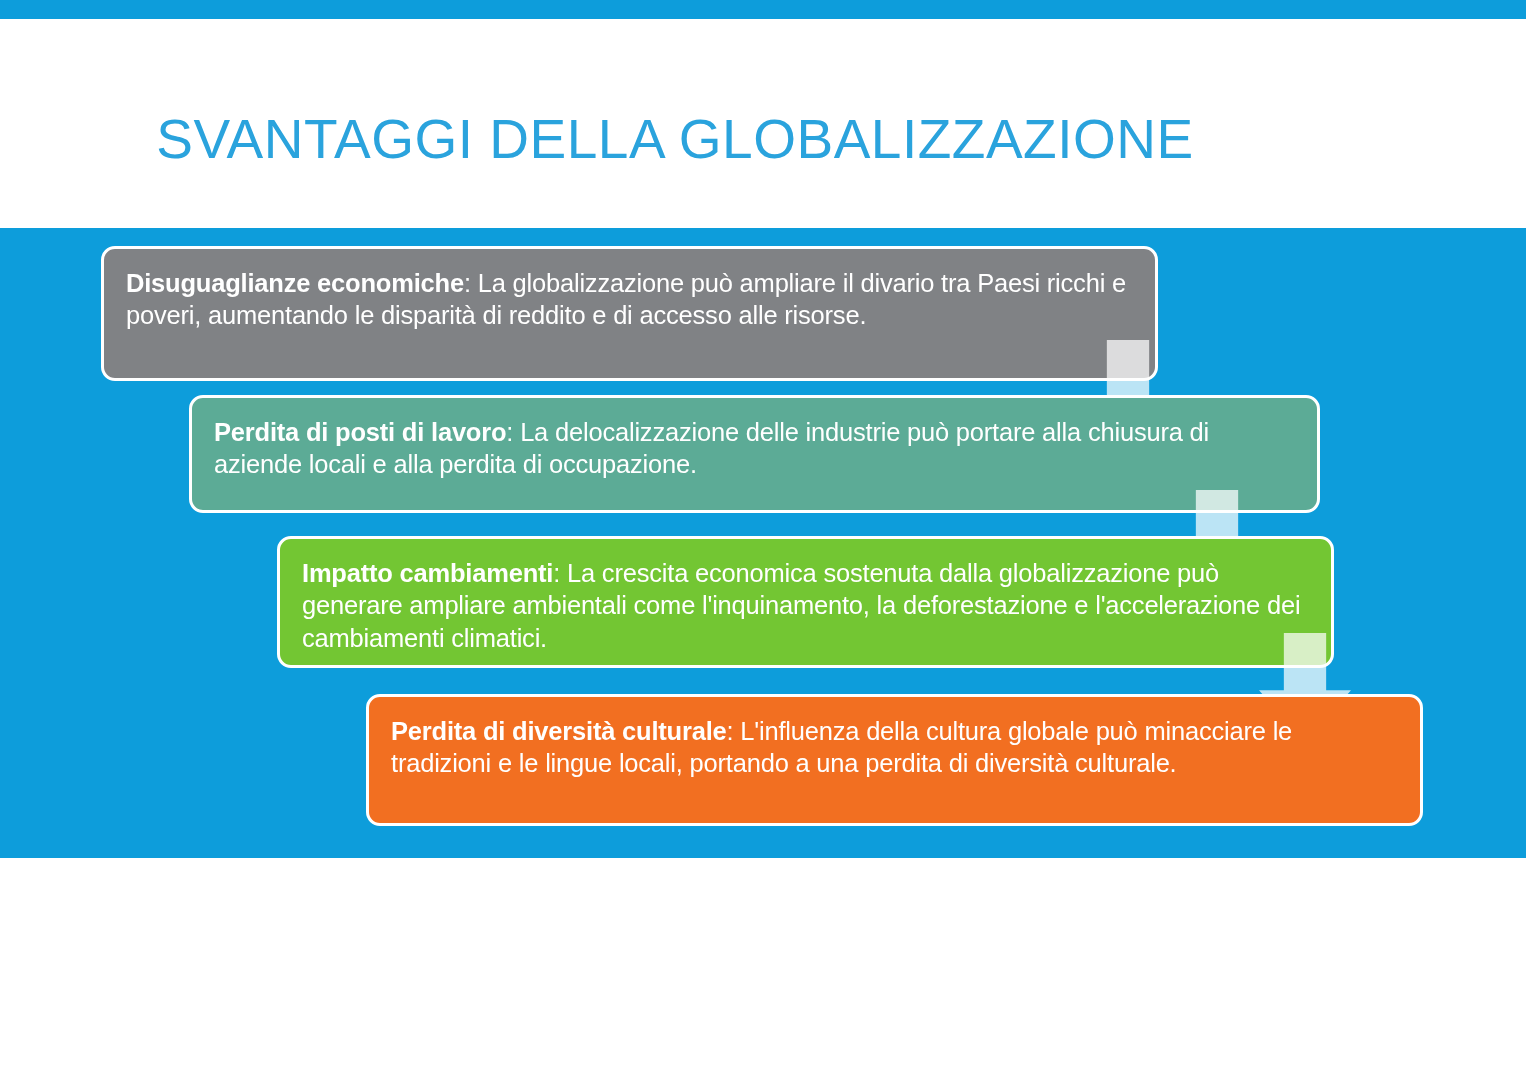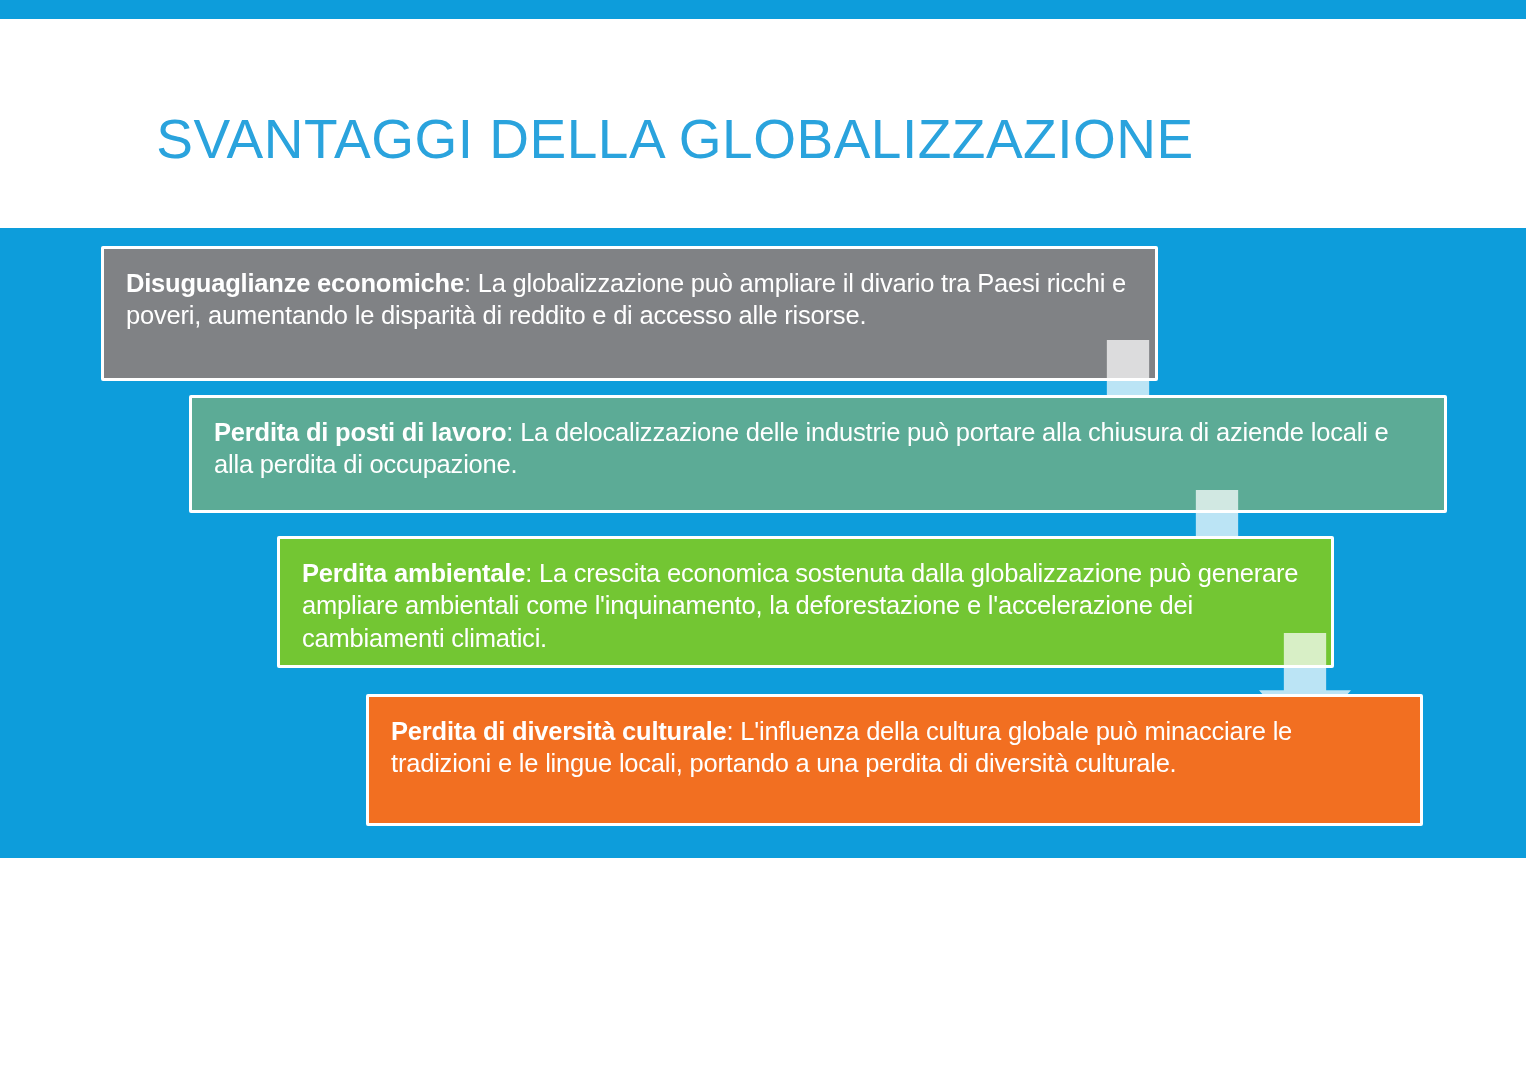--- a/index.html
+++ b/index.html
@@ -31,31 +31,31 @@
   }
   .panel {
     position:absolute; left:0; top:228px; width:1526px; height:630px;
     background:#0d9ddb;
   }
   .stack { position:absolute; left:0; top:0; width:1526px; height:630px; }
 
   .card {
     position:absolute;
     border:3px solid #ffffff;
-    border-radius:2px;
+    border-radius:14px;
     padding:18px 26px 8px 22px;
     color:#ffffff;
     font-size:25.5px;
     line-height:1.27;
     letter-spacing:-0.2px;
   }
   .card .lead { font-weight:bold; }
 
   .card-1 { left:101px;  top:18px;  width:1057px; min-height:135px; background:#808285; }
-  .card-2 { left:189px;  top:167px; width:1258px; min-height:118px; background:#5cab96; }
+  .card-2 { left:189px;  top:167px; width:1131px; min-height:118px; background:#5cab96; }
   .card-3 { left:277px;  top:308px; width:1057px; min-height:132px; background:#73c633; }
   .card-4 { left:366px;  top:466px; width:1057px; min-height:132px; background:#f26f21; }
 
   
   .arrow {
     position:absolute;
     width:92px; height:110px;
     background:rgba(255,255,255,0.72);
     clip-path:polygon(27% 0%, 73% 0%, 73% 52%, 100% 52%, 50% 100%, 0% 52%, 27% 52%);
   }
@@ -86,21 +86,21 @@
 
     <div class="arrow arrow-1"></div>
 
     <div class="card card-2">
       <span class="lead">Perdita di posti di lavoro</span><span>: La delocalizzazione delle industrie può portare alla chiusura di aziende locali e alla perdita di occupazione.</span>
     </div>
 
     <div class="arrow arrow-2"></div>
 
     <div class="card card-3">
-      <span class="lead">Perdita ambientale</span><span>:  La crescita economica sostenuta dalla globalizzazione può generare ampliare ambientali come l'inquinamento, la deforestazione e l'accelerazione dei cambiamenti climatici.</span>
+      <span class="lead">Impatto cambiamenti</span><span>:  La crescita economica sostenuta dalla globalizzazione può generare ampliare ambientali come l'inquinamento, la deforestazione e l'accelerazione dei cambiamenti climatici.</span>
     </div>
 
     <div class="arrow arrow-3"></div>
 
     <div class="card card-4">
       <span class="lead">Perdita di diversità culturale</span><span>: L'influenza della cultura globale può minacciare le tradizioni e le lingue locali, portando a una perdita di diversità culturale.</span>
     </div>
 
   </div>
 </div>

